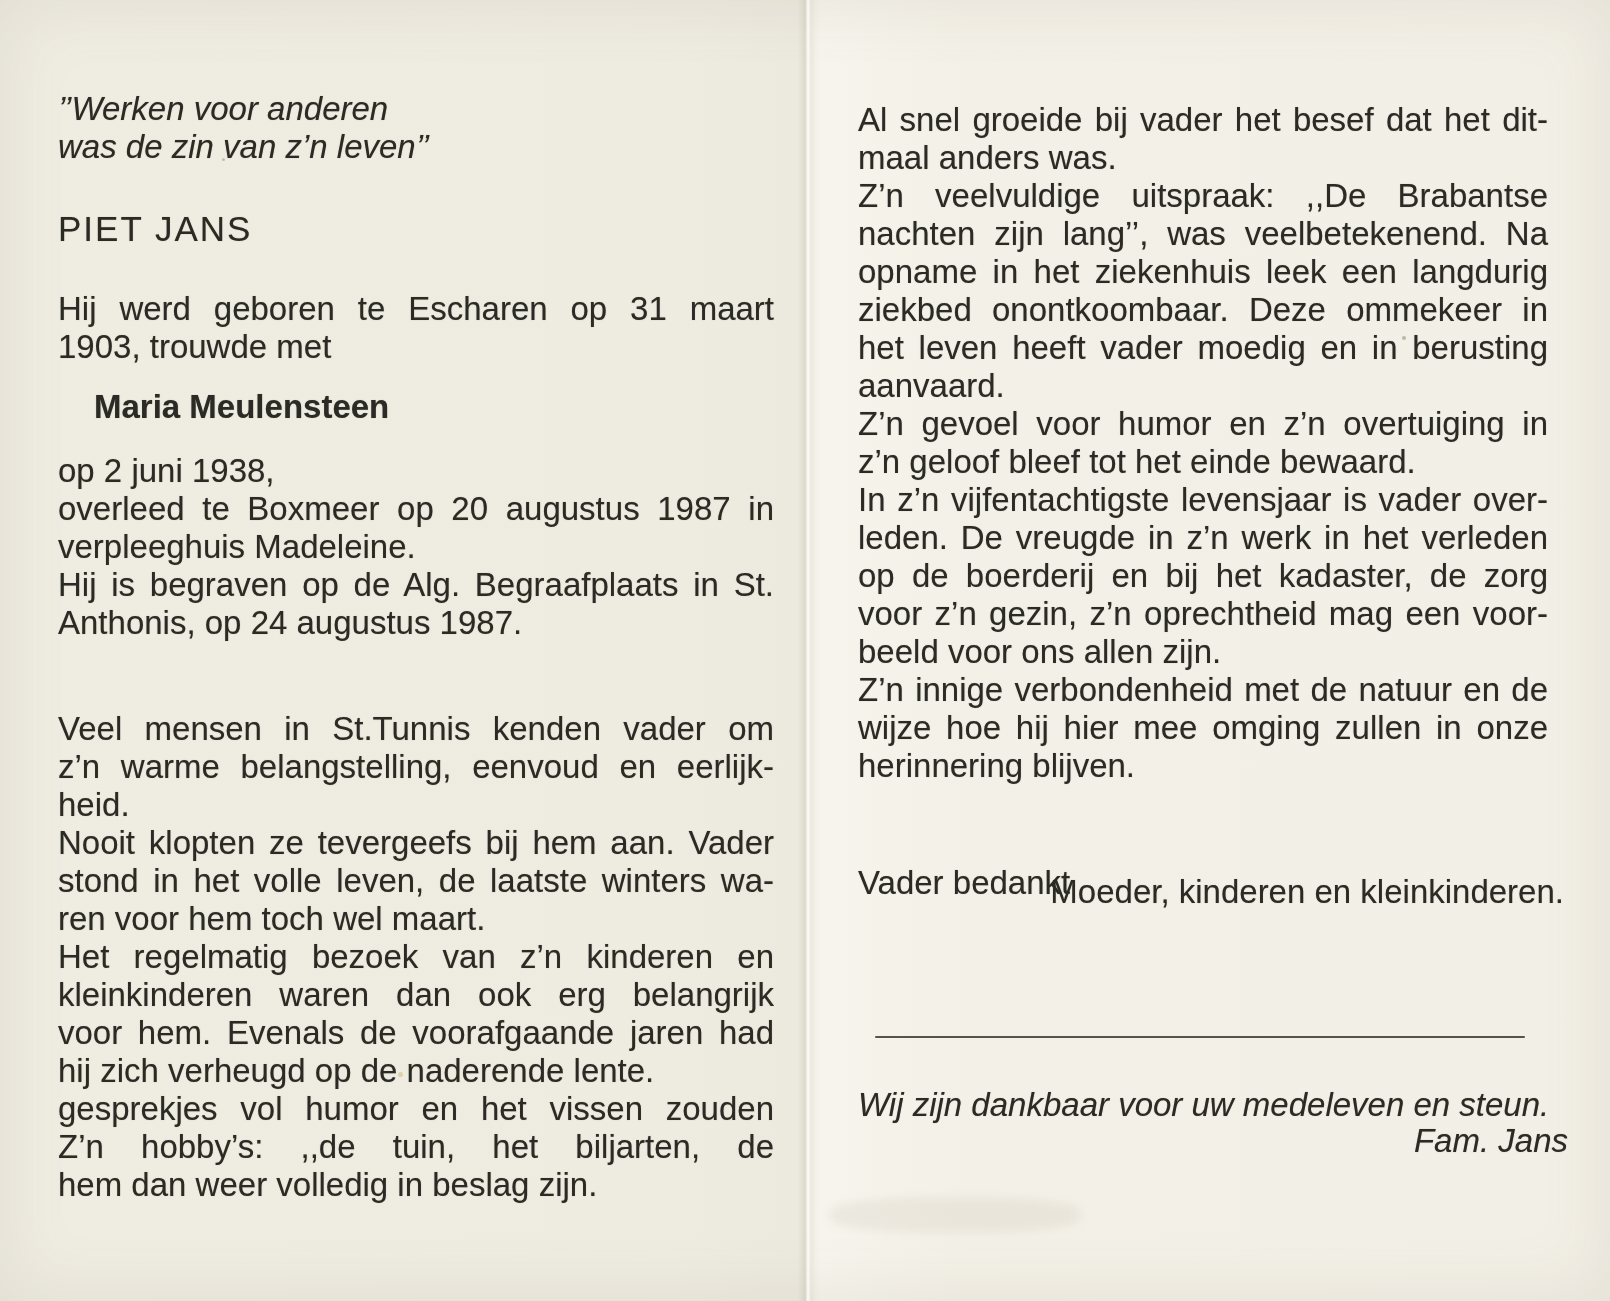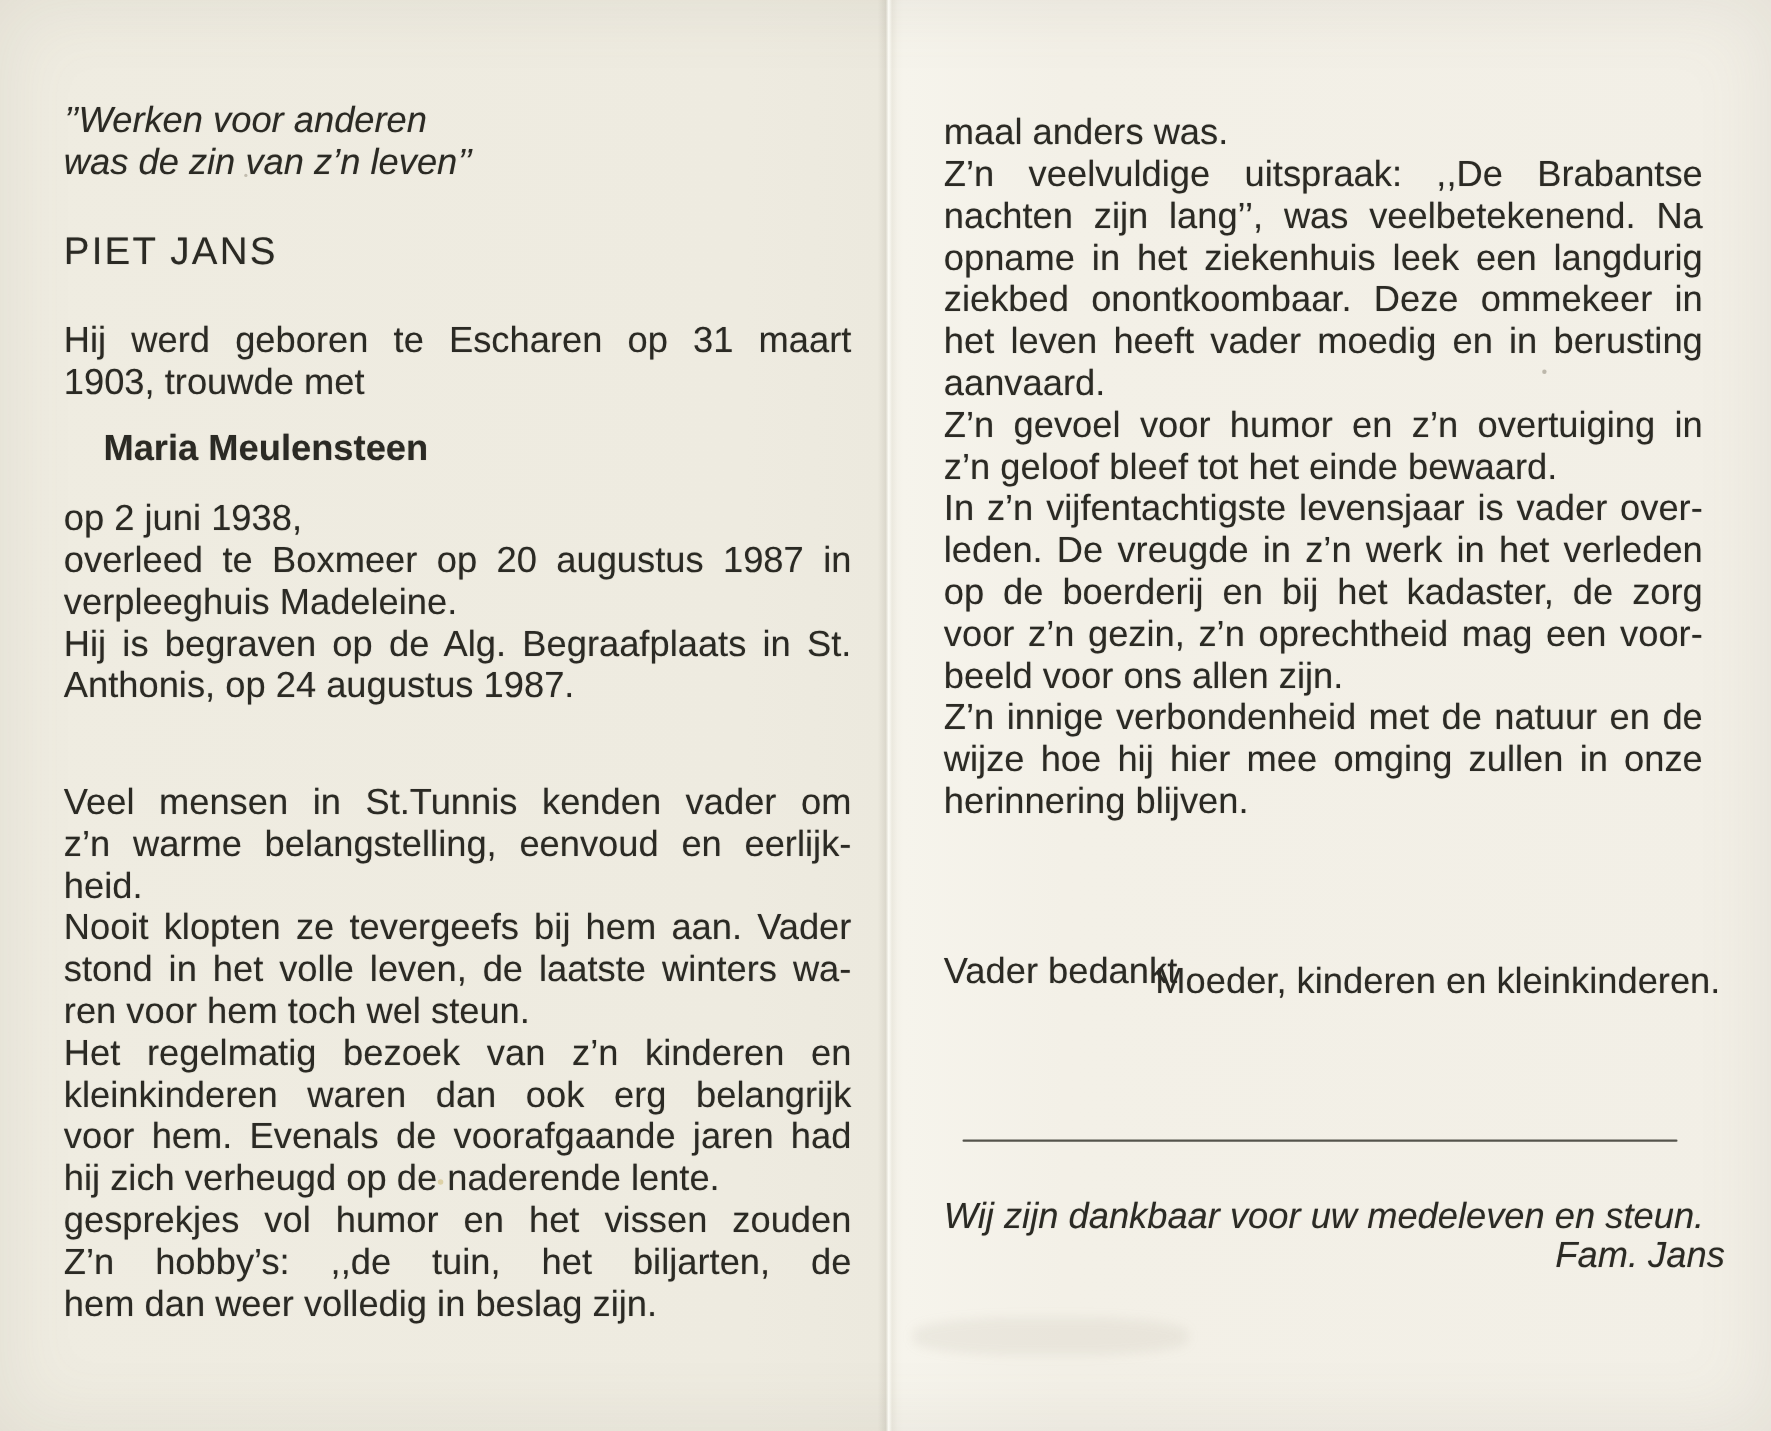--- a/index.html
+++ b/index.html
@@ -61,33 +61,34 @@
         <div class="line j">Hij is begraven op de Alg. Begraafplaats in St.</div>
         <div class="line">Anthonis, op 24 augustus 1987.</div>
       </div>
 
     <div class="block" style="left:58px;top:710px;width:716px;">
         <div class="line j">Veel mensen in St.Tunnis kenden vader om</div>
         <div class="line j">z’n warme belangstelling, eenvoud en eerlijk-</div>
         <div class="line">heid.</div>
         <div class="line j">Nooit klopten ze tevergeefs bij hem aan. Vader</div>
         <div class="line j">stond in het volle leven, de laatste winters wa-</div>
-        <div class="line">ren voor hem toch wel steun.</div>
+        <div class="line">ren voor hem toch wel maart.</div>
         <div class="line j">Het regelmatig bezoek van z’n kinderen en</div>
         <div class="line j">kleinkinderen waren dan ook erg belangrijk</div>
         <div class="line j">voor hem. Evenals de voorafgaande jaren had</div>
         <div class="line">hij zich verheugd op de naderende lente.</div>
         <div class="line j">gesprekjes vol humor en het vissen zouden</div>
         <div class="line j">Z’n hobby’s: ,,de tuin, het biljarten, de</div>
         <div class="line">hem dan weer volledig in beslag zijn.</div>
       </div>
   </div>
 
   <div>
     <div class="block" style="left:858px;top:101px;width:690px;">
+        <div class="line j">Al snel groeide bij vader het besef dat het dit-</div>
         <div class="line">maal anders was.</div>
         <div class="line j">Z’n veelvuldige uitspraak: ,,De Brabantse</div>
         <div class="line j">nachten zijn lang’’, was veelbetekenend. Na</div>
         <div class="line j">opname in het ziekenhuis leek een langdurig</div>
         <div class="line j">ziekbed onontkoombaar. Deze ommekeer in</div>
         <div class="line j">het leven heeft vader moedig en in berusting</div>
         <div class="line">aanvaard.</div>
         <div class="line j">Z’n gevoel voor humor en z’n overtuiging in</div>
         <div class="line">z’n geloof bleef tot het einde bewaard.</div>
         <div class="line j">In z’n vijfentachtigste levensjaar is vader over-</div>

